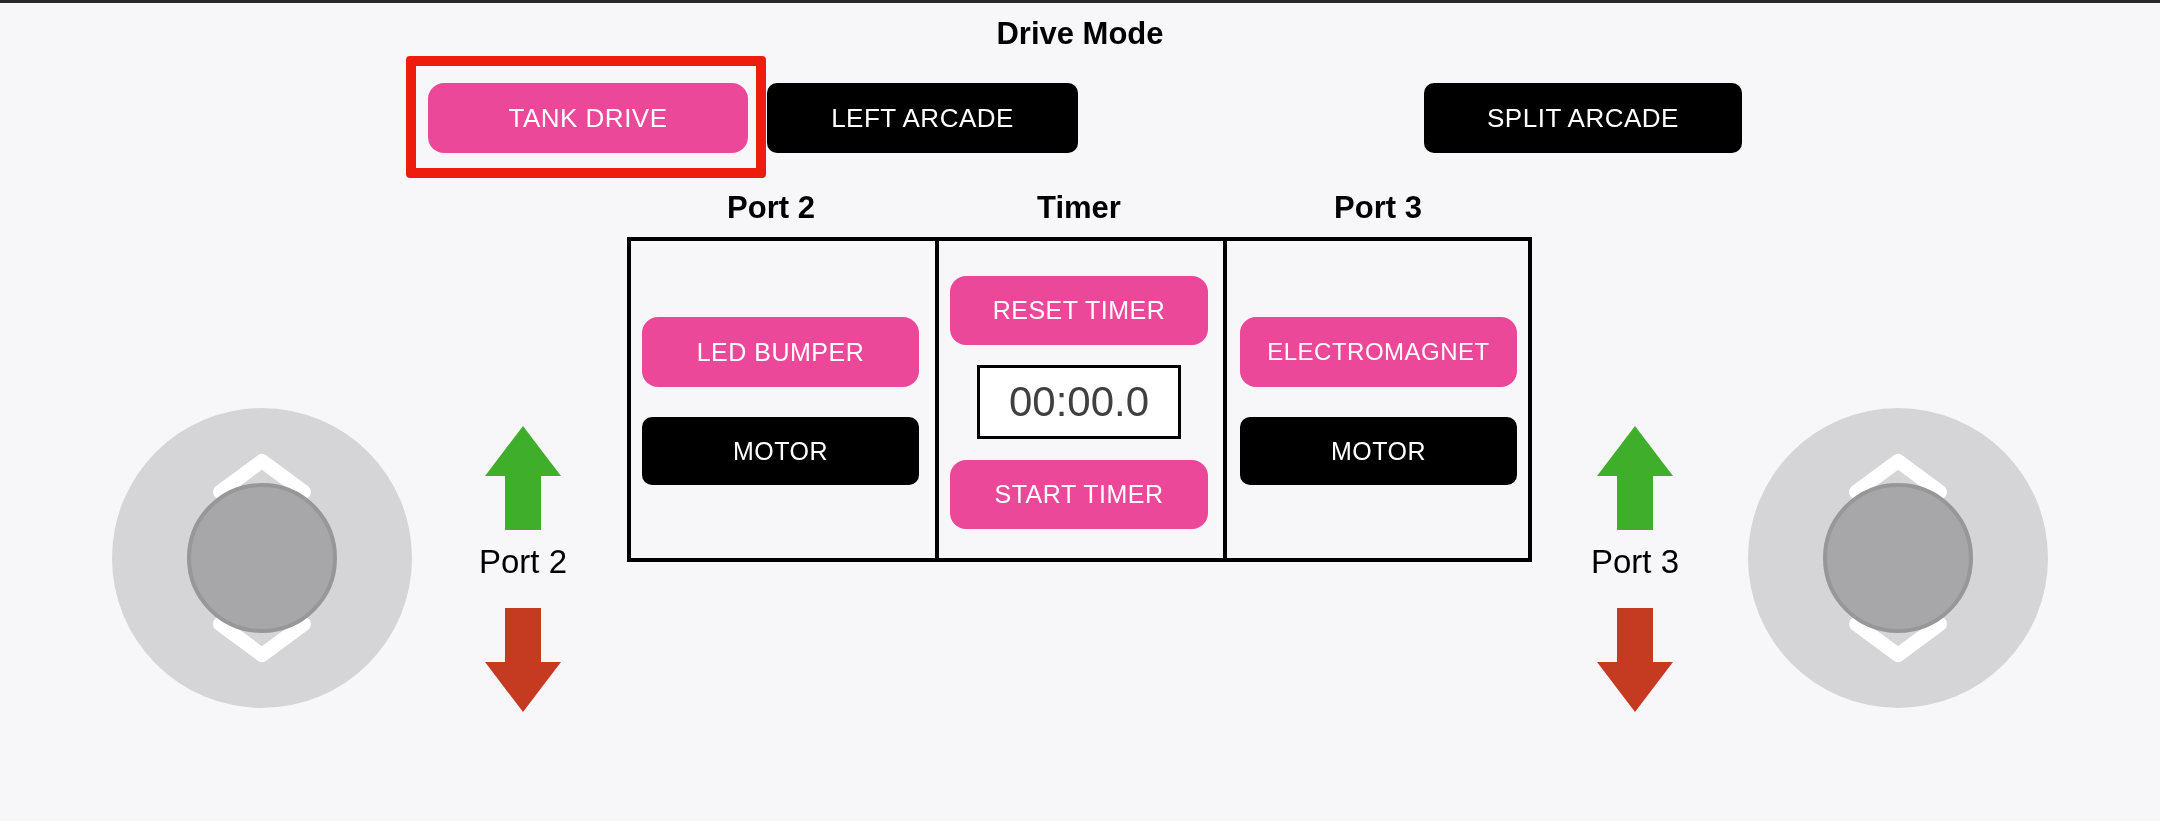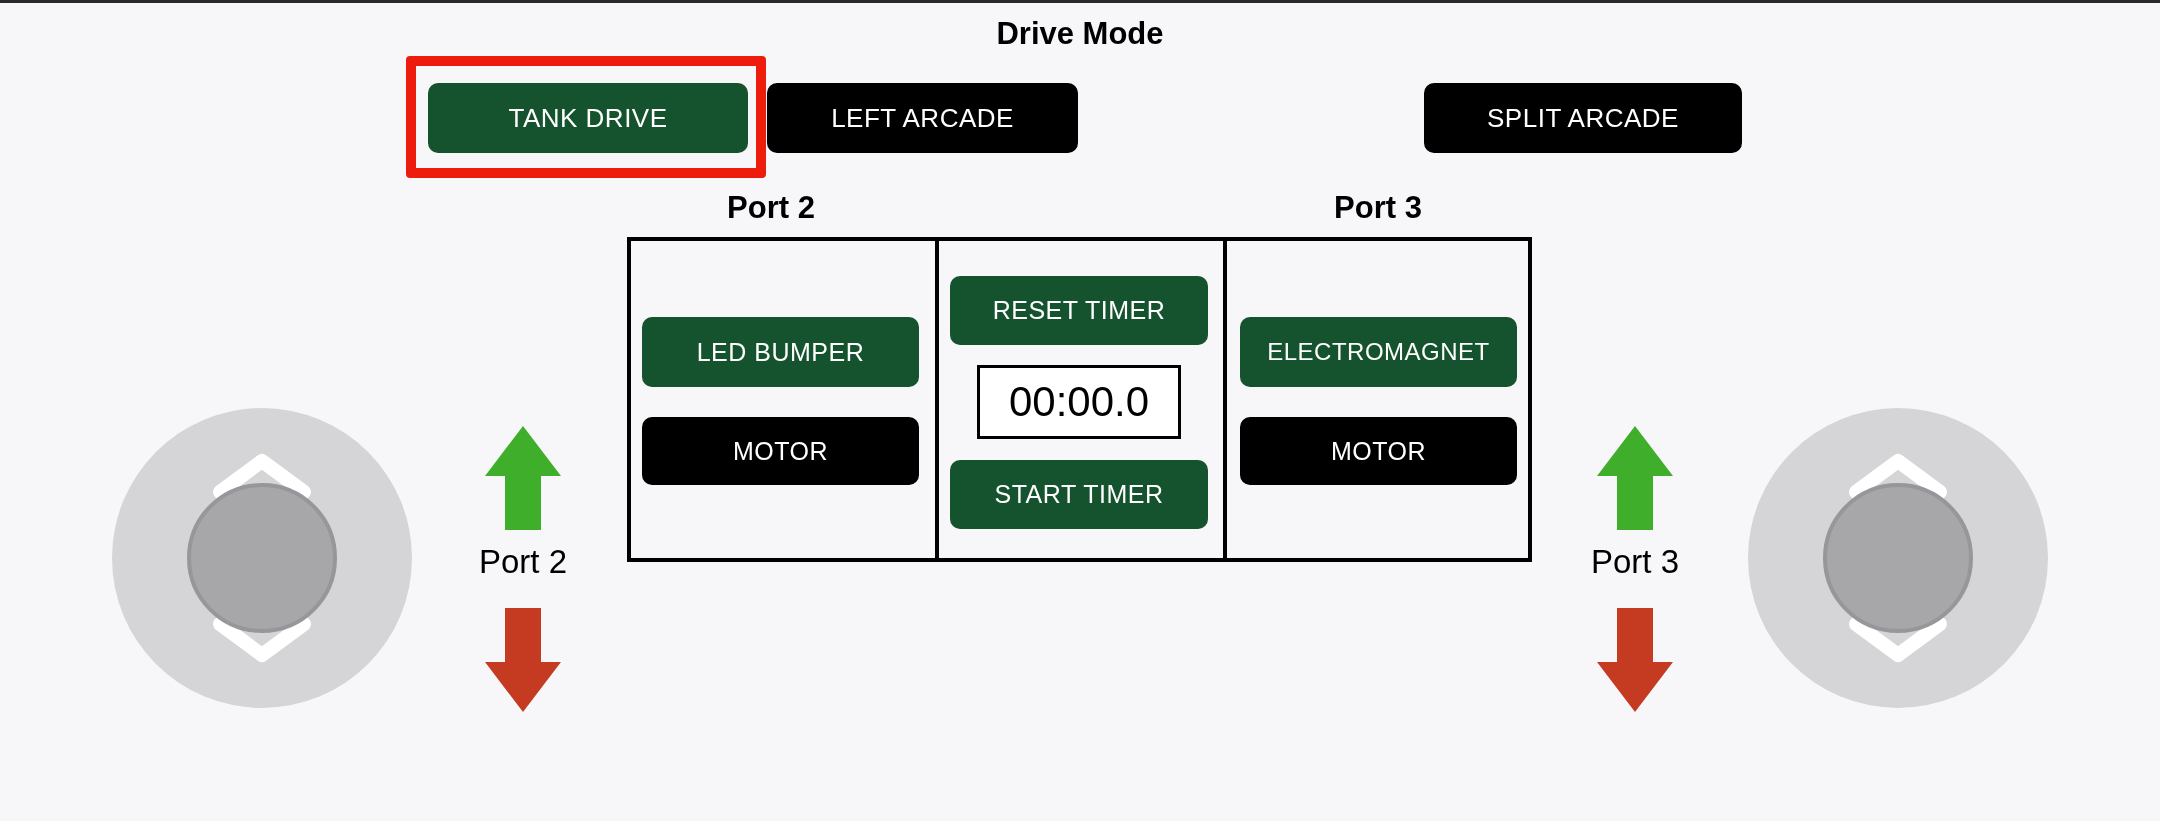--- a/index.html
+++ b/index.html
@@ -21,21 +21,21 @@
     position:absolute;left:0;top:16px;width:2160px;
     text-align:center;font-size:31px;font-weight:bold;color:#000;
   }
   .btn{
     position:absolute;
     display:flex;align-items:center;justify-content:center;
     color:#ffffff;border-radius:10px;
     font-size:26px;letter-spacing:0.5px;
     cursor:pointer;user-select:none;
   }
-  .btn.active{background:#14532d;}
+  .btn.active{background:#ec4899;border-radius:16px;}
   .btn.inactive{background:#000000;}
   .highlight-rect{
     position:absolute;left:406px;top:56px;width:360px;height:122px;
     border:10px solid #ed1c0d;border-radius:4px;
     box-sizing:border-box;pointer-events:none;
   }
   .col-header{
     position:absolute;width:220px;text-align:center;
     font-size:31px;font-weight:bold;color:#000;top:190px;
   }
@@ -43,21 +43,21 @@
     position:absolute;left:627px;top:237px;width:905px;height:325px;
     border:4px solid #000;box-sizing:border-box;background:transparent;
   }
   .panel-divider{
     position:absolute;top:0;width:4px;height:100%;background:#000;
   }
   .timer-display{
     position:absolute;left:977px;top:365px;width:204px;height:74px;
     border:3px solid #000;box-sizing:border-box;background:#ffffff;
     display:flex;align-items:center;justify-content:center;
-    font-size:42px;color:#000000;
+    font-size:42px;color:#404040;
   }
   .joystick{
     position:absolute;width:304px;height:304px;cursor:pointer;
   }
   .dir-arrow{
     position:absolute;width:76px;height:104px;
   }
   .port-label{
     position:absolute;width:160px;text-align:center;
     font-size:33px;color:#000;
@@ -72,20 +72,21 @@
 
   <div class="page-title">Drive Mode</div>
 
   <div class="btn active" style="left:428px;top:83px;width:320px;height:70px;">TANK DRIVE</div>
   <div class="btn inactive" style="left:767px;top:83px;width:311px;height:70px;">LEFT ARCADE</div>
   <div class="btn inactive" style="left:1424px;top:83px;width:318px;height:70px;">SPLIT ARCADE</div>
 
   <div class="highlight-rect"></div>
 
   <div class="col-header" style="left:661px;">Port 2</div>
+  <div class="col-header" style="left:969px;">Timer</div>
   <div class="col-header" style="left:1268px;">Port 3</div>
 
   <div class="panel-table">
     <div class="panel-divider" style="left:304px;"></div>
     <div class="panel-divider" style="left:592px;"></div>
   </div>
 
   <div class="btn active" style="left:642px;top:317px;width:277px;height:70px;font-size:25px;">LED BUMPER</div>
   <div class="btn inactive" style="left:642px;top:417px;width:277px;height:68px;font-size:25px;">MOTOR</div>
 

